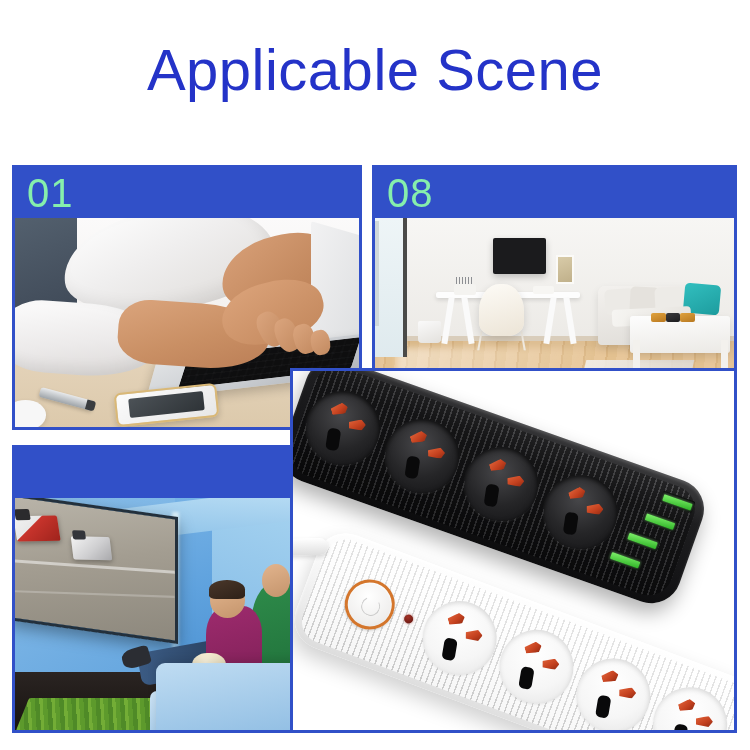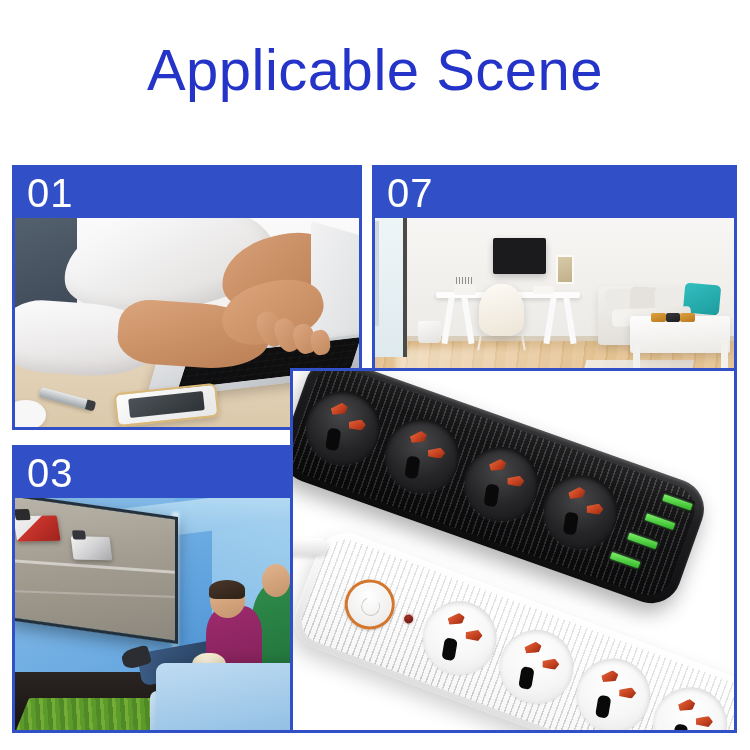--- a/index.html
+++ b/index.html
@@ -26,21 +26,21 @@
   }
 
   
   .panel { position:absolute; border:3px solid #3150c8; background:#3150c8; overflow:hidden; }
   .panel-header {
     position:absolute; left:0; top:0; width:100%;
     background:#3150c8; color:#ffffff;
     display:flex; align-items:center;
   }
   .panel-num {
-    font-size:40px; font-weight:400; color:#ffffff;
+    font-size:40px; font-weight:400; color:#86efac;
     padding-left:12px; line-height:1; letter-spacing:1px;
   }
   .panel-photo { position:absolute; left:0; width:100%; overflow:hidden; }
 
   #panel-01 { left:12px;  top:165px; width:350px; height:265px; }
   #panel-01 .panel-header { height:50px; }
   #panel-01 .panel-photo  { top:50px; height:212px; }
 
   #panel-02 { left:372px; top:165px; width:365px; height:222px; }
   #panel-02 .panel-header { height:50px; }
@@ -371,21 +371,21 @@
         <div class="pen"></div>
         <div class="phone">
           <div class="phone-screen"></div>
         </div>
       </div>
     </div>
   </div>
 
   <div class="panel" id="panel-02">
     <div class="panel-header">
-      <span class="panel-num">07</span>
+      <span class="panel-num">08</span>
     </div>
     <div class="panel-photo">
       <div class="s2">
         <div class="bg-wall"></div>
         <div class="floor"></div>
         <div class="floor-gloss"></div>
         <div class="baseboard"></div>
         <div class="window">
           <div class="window-frame"></div>
         </div>
@@ -413,23 +413,20 @@
         <div class="table-leg tl-a"></div>
         <div class="table-leg tl-b"></div>
         <div class="candle ca1"></div>
         <div class="candle ca2"></div>
         <div class="candle ca3"></div>
       </div>
     </div>
   </div>
 
   <div class="panel" id="panel-03">
-    <div class="panel-header">
-      <span class="panel-num">03</span>
-    </div>
     <div class="panel-photo">
       <div class="s3">
         <div class="wall-left"></div>
         <div class="wall-right"></div>
         <div class="ceiling"></div>
         <div class="corner-glow"></div>
         <div class="floor3"></div>
         <div class="rug3"></div>
         <div class="tv">
           <div class="track"></div>

